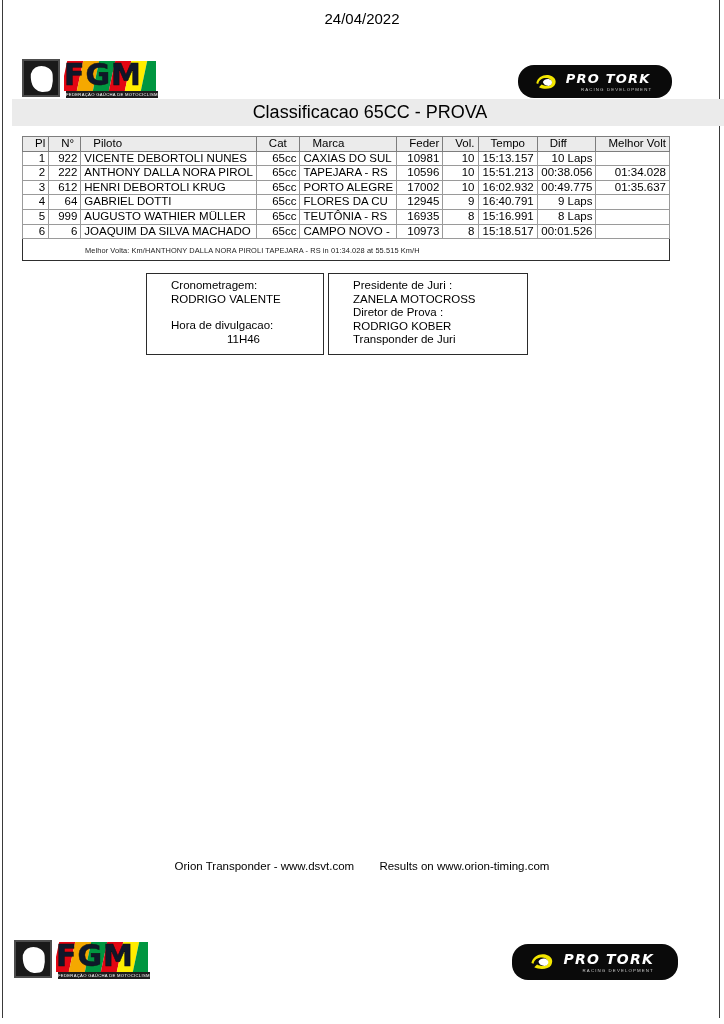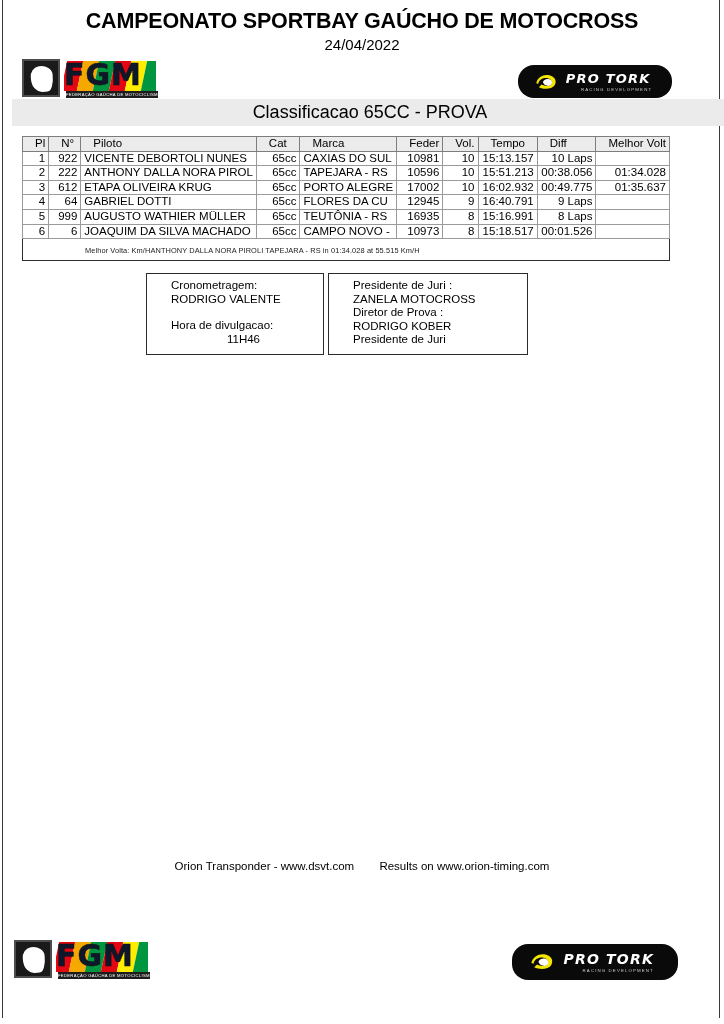--- a/index.html
+++ b/index.html
@@ -284,21 +284,20 @@
   }
   .footer-line .seg { display: inline-block; }
   .footer-line .seg + .seg { margin-left: 22px; }
 </style>
 </head>
 <body>
 
 <div class="page"></div>
 
 <div class="header-titles">
-  <div class="title-main">CAMPEONATO SPORTBAY GAÚCHO DE MOTOCROSS</div>
   <div class="title-date">24/04/2022</div>
 </div>
 
 <div class="fgm-logo top">
   <div class="fgm-badge"></div>
   <div class="fgm-stripes">
     <i style="left:0px;background:#e30613"></i>
     <i style="left:16px;background:#f5a800"></i>
     <i style="left:32px;background:#009640"></i>
     <i style="left:48px;background:#e30613"></i>
@@ -371,21 +370,21 @@
         <td class="txt">TAPEJARA - RS</td>
         <td class="num">10596</td>
         <td class="num">10</td>
         <td class="num">15:51.213</td>
         <td class="num">00:38.056</td>
         <td class="num bold">01:34.028</td>
       </tr>
       <tr>
         <td class="num">3</td>
         <td class="num">612</td>
-        <td class="txt">ETAPA OLIVEIRA KRUG</td>
+        <td class="txt">HENRI DEBORTOLI KRUG</td>
         <td class="num">65cc</td>
         <td class="txt">PORTO ALEGRE</td>
         <td class="num">17002</td>
         <td class="num">10</td>
         <td class="num">16:02.932</td>
         <td class="num">00:49.775</td>
         <td class="num">01:35.637</td>
       </tr>
       <tr>
         <td class="num">4</td>
@@ -434,21 +433,21 @@
     <div>RODRIGO VALENTE</div>
     <div class="sig-gap"></div>
     <div>Hora de divulgacao:</div>
     <div class="sig-center">11H46</div>
   </div>
   <div class="sig-box right">
     <div>Presidente de Juri :</div>
     <div>ZANELA MOTOCROSS</div>
     <div>Diretor de Prova :</div>
     <div>RODRIGO KOBER</div>
-    <div>Presidente de Juri</div>
+    <div>Transponder de Juri</div>
   </div>
 </div>
 
 <div class="footer-line">
   <span class="seg">Orion Transponder - www.dsvt.com</span>
   <span class="seg">Results on www.orion-timing.com</span>
 </div>
 
 <div class="fgm-logo bottom">
   <div class="fgm-badge"></div>

